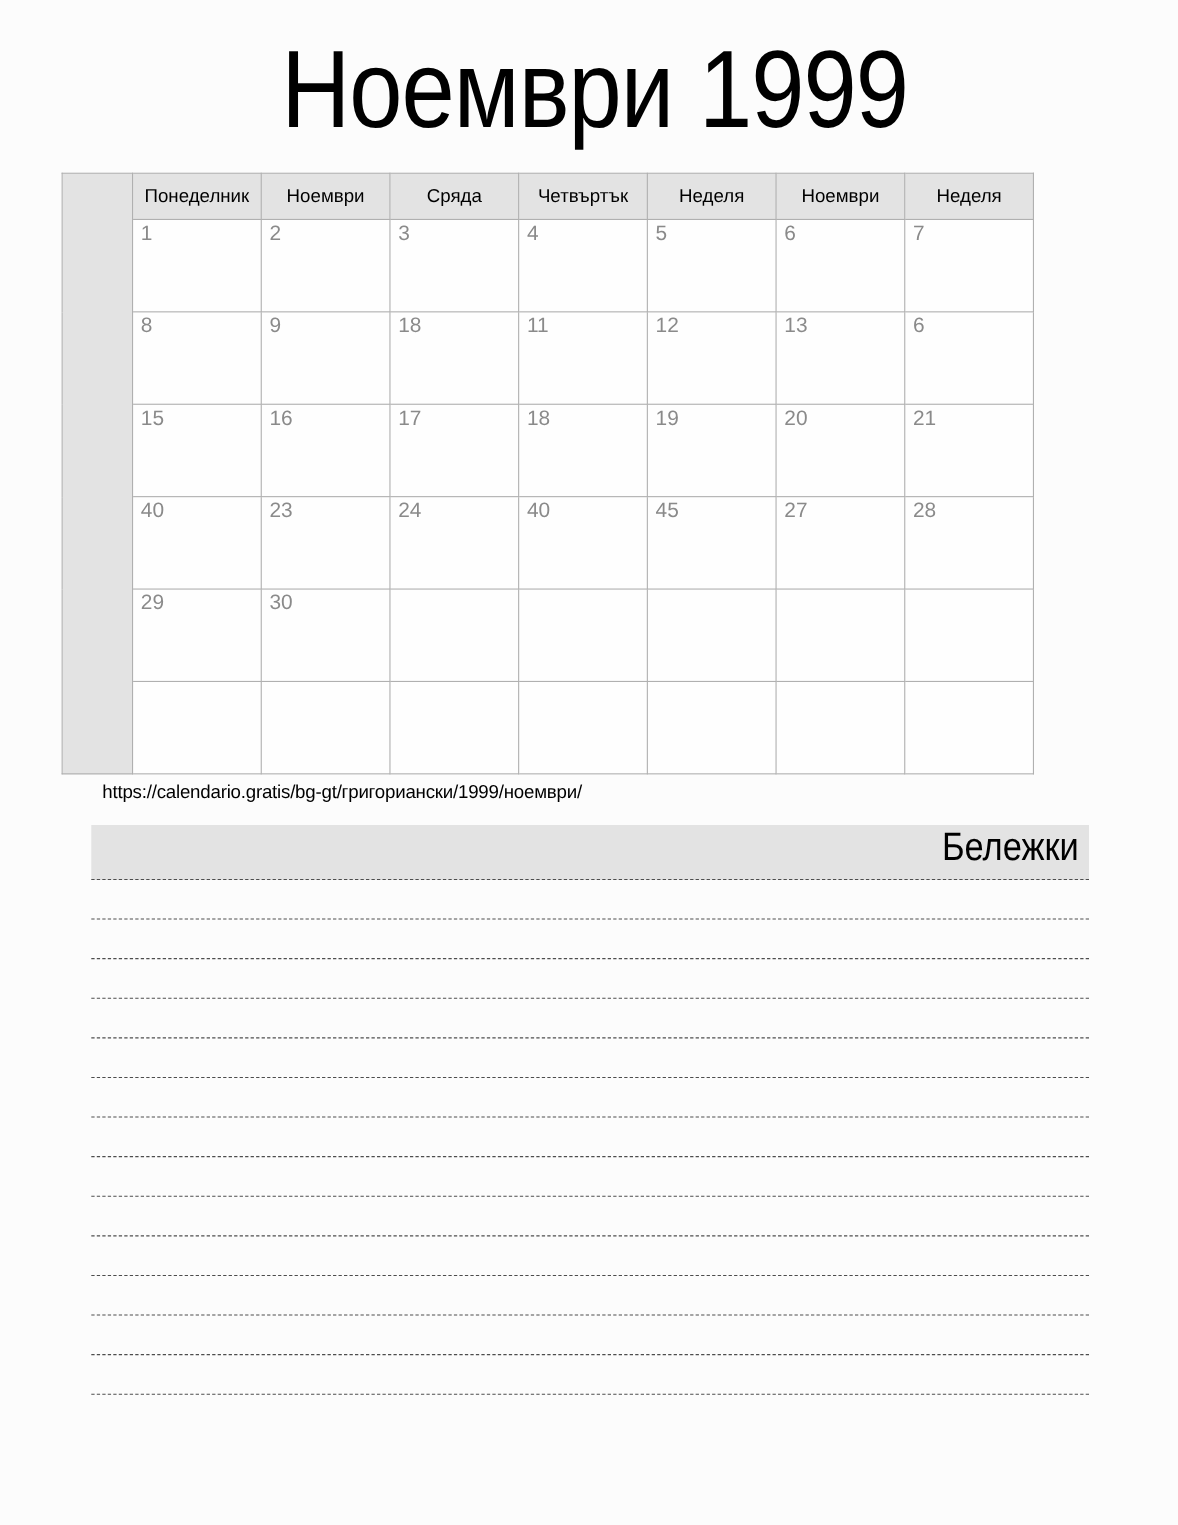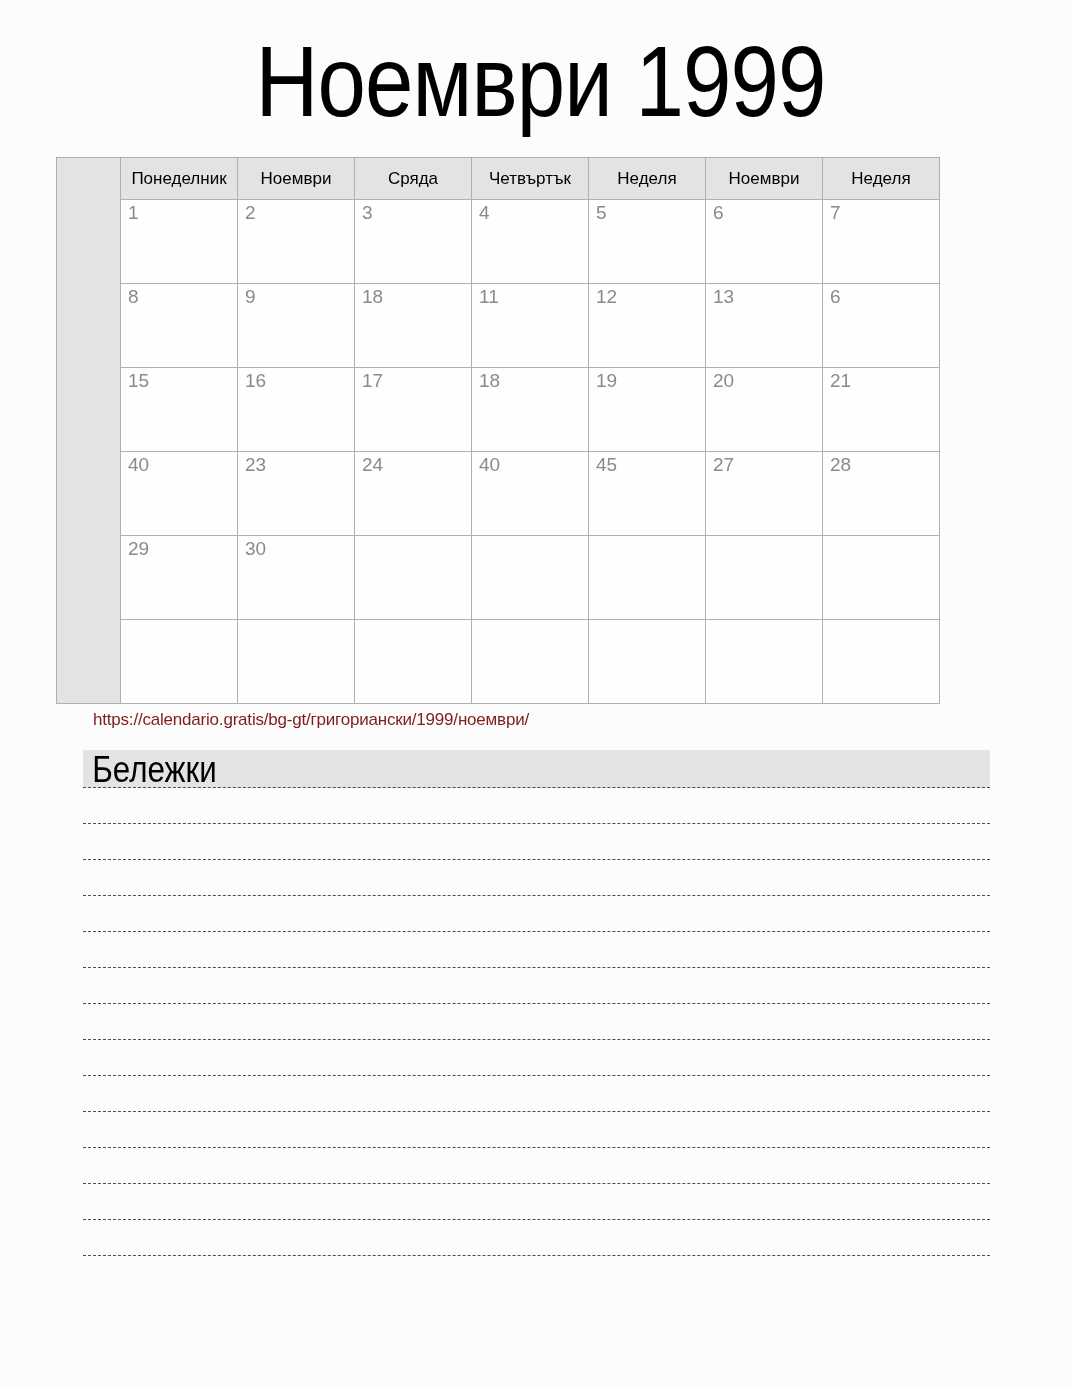--- a/index.html
+++ b/index.html
@@ -77,33 +77,33 @@
     font-size:19px;
     line-height:1.1;
     color:var(--day-number);
   }
 
   
   .source-url{
     margin:6px 0 0 93px;
     font-size:17px;
     letter-spacing:-0.2px;
-    color:#7f1d1d;
+    color:#000000;
   }
 
   
   .notes{
     margin:20px 0 0 83px;
     width:907px;
   }
   .notes-band{
-    height:38px;
+    height:50px;
     background:var(--band-bg);
     border-bottom:1px dashed var(--note-line);
-    text-align:left;
+    text-align:right;
     overflow:visible;
   }
   .notes-title{
     display:inline-block;
     font-size:36px;
     line-height:40px;
     font-weight:400;
     transform:scaleX(0.87);
     transform-origin:center;
     white-space:nowrap;

